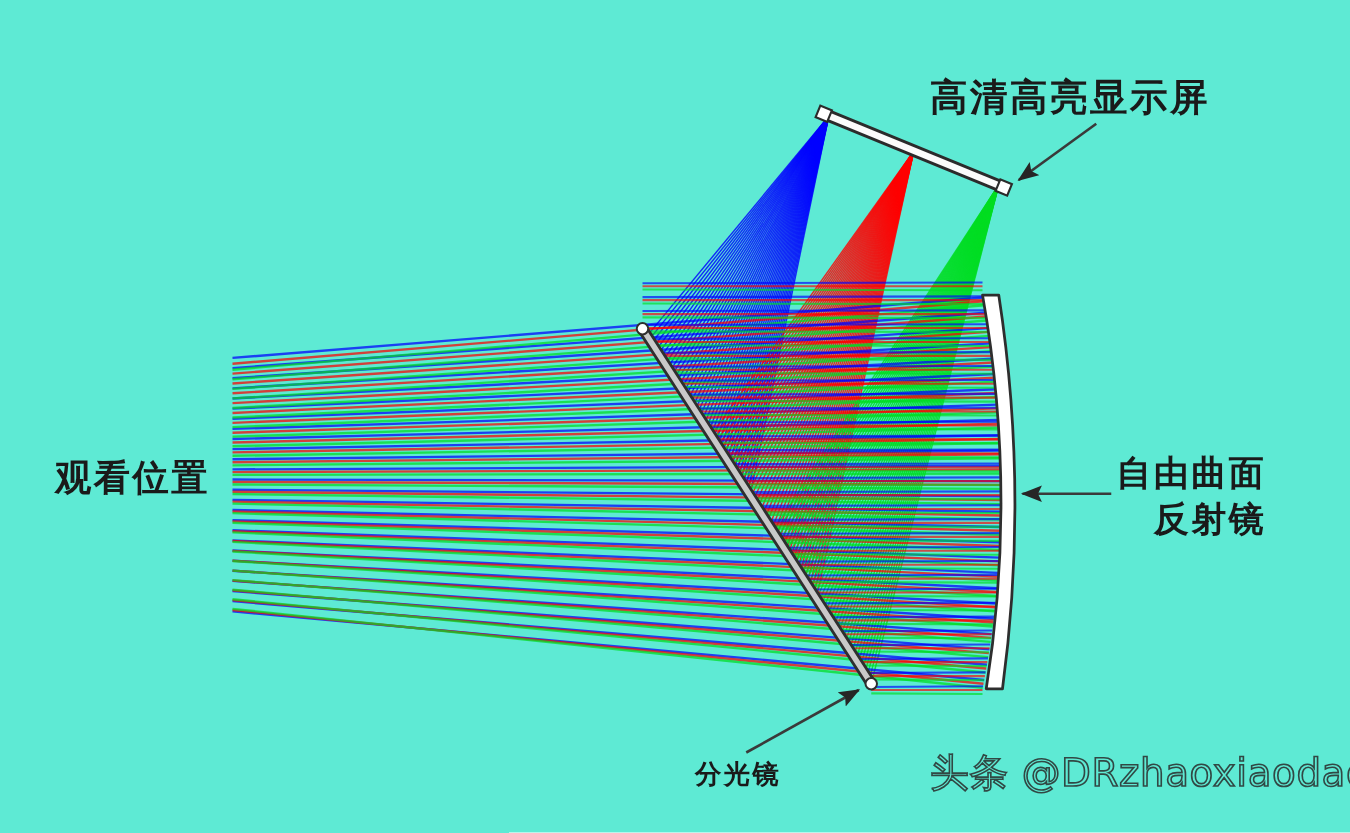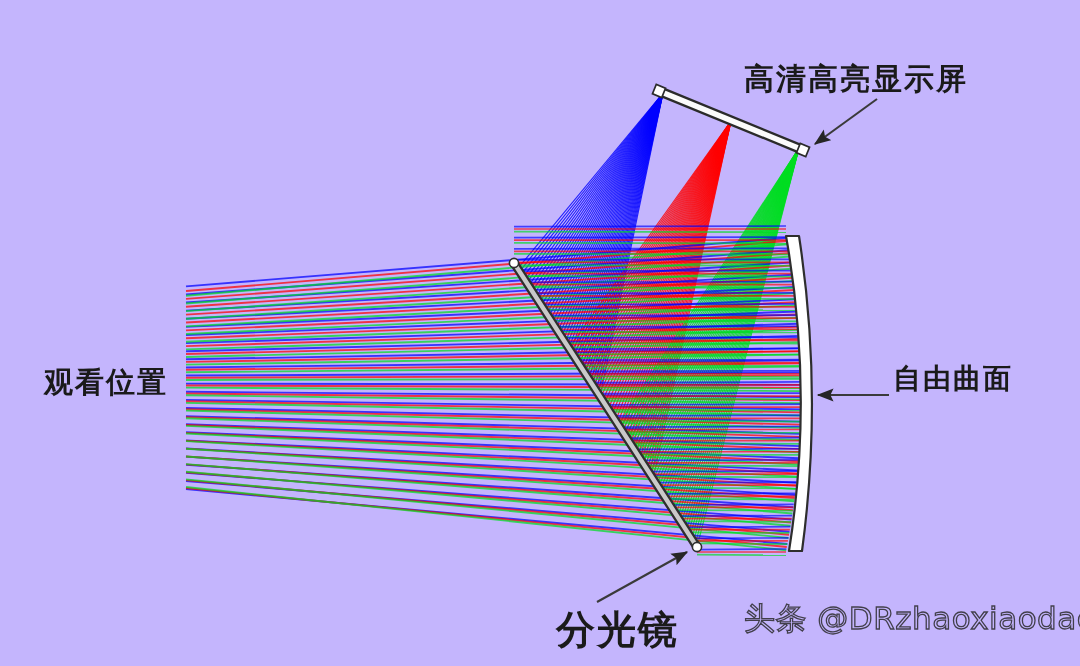--- a/index.html
+++ b/index.html
@@ -7,21 +7,21 @@
     padding: 0;
     background: #ffffff;
   }
   body {
     font-family: "DejaVu Sans", "Liberation Sans", sans-serif;
   }
   #stage {
     position: relative;
     width: 1080px;
     height: 666px;
-    background: #c4b5fd;
+    background: #5eead4;
     overflow: hidden;
   }
   #diagram {
     position: absolute;
     left: 0;
     top: 0;
     width: 1080px;
     height: 666px;
   }
   .cn-label {
@@ -50,21 +50,21 @@
     text-align: right;
     letter-spacing: 2px;
   }
   #label-mirror .l2 {
     display: block;
     margin-top: 2px;
   }
   #label-splitter {
     left: 556px;
     top: 606px;
-    font-size: 39px;
+    font-size: 21px;
   }
   #watermark {
     position: absolute;
     left: 744px;
     top: 598px;
     font-size: 31px;
     font-weight: 400;
     white-space: nowrap;
     color: transparent;
     -webkit-text-stroke: 1.3px rgba(40,40,40,0.88);
@@ -456,19 +456,20 @@
       <line id="arrow-splitter" x1="597" y1="602" x2="687" y2="552" stroke="#3a3a3a" stroke-width="2.1" marker-end="url(#arrowhead)"></line>
     </g>
   </svg>
 
   <div class="cn-label" id="label-display">高清高亮显示屏</div>
 
   <div class="cn-label" id="label-viewing">观看位置</div>
 
   <div class="cn-label" id="label-mirror">
     <span class="l1">自由曲面</span>
+    <span class="l2">反射镜</span>
   </div>
 
   <div class="cn-label" id="label-splitter">分光镜</div>
 
   <div id="watermark">头条 @DRzhaoxiaodao</div>
 
 </div>
 
 </body></html>

